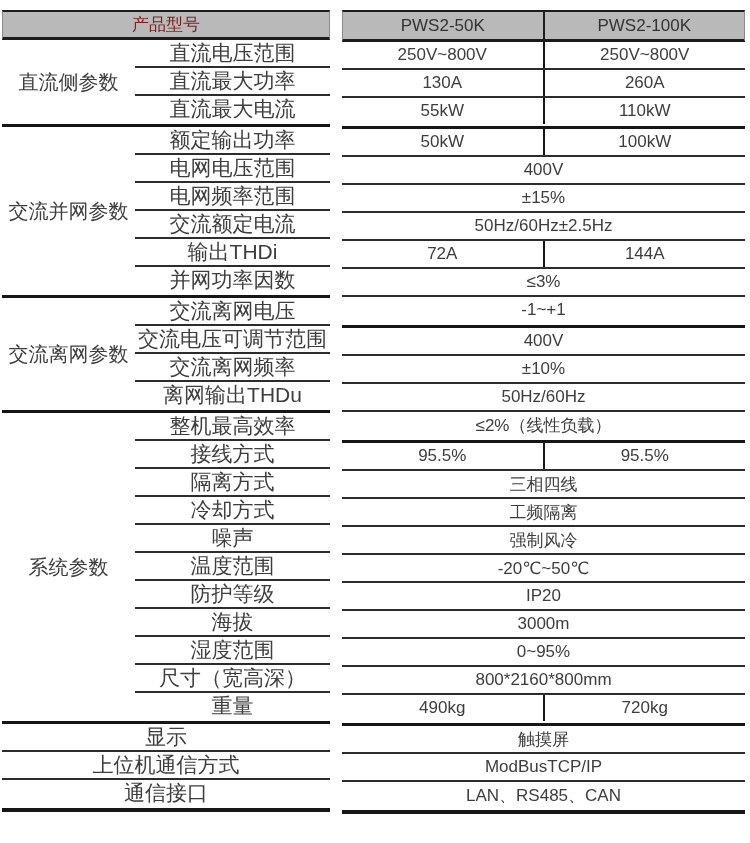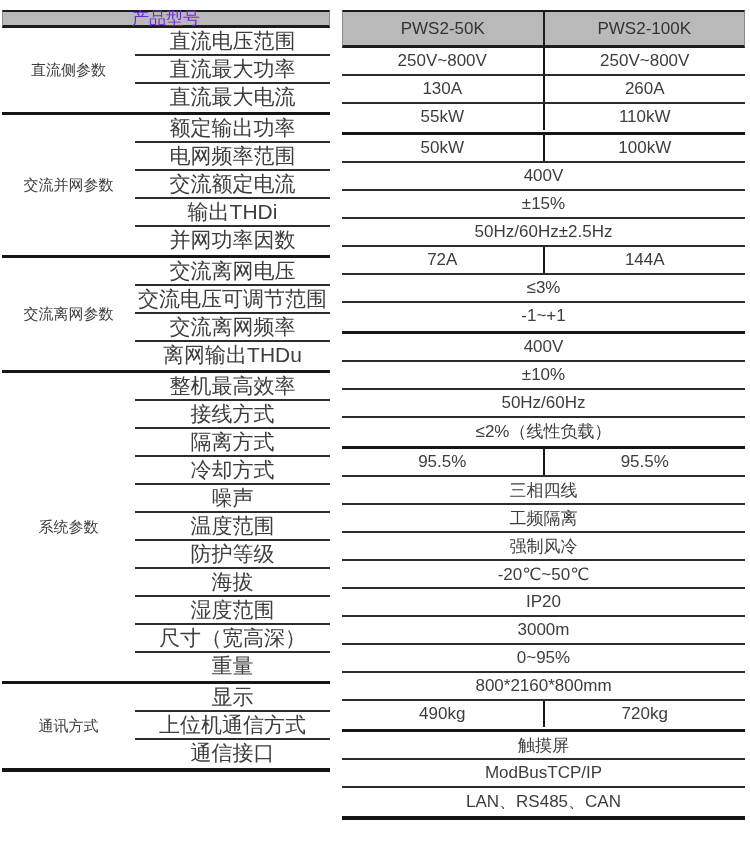--- a/index.html
+++ b/index.html
@@ -8,49 +8,49 @@
     width: 750px;
     height: 843px;
     background: #ffffff;
     font-family: "Liberation Sans", "DejaVu Sans", sans-serif;
     color: #3d3d3d;
     overflow: hidden;
   }
   
   .ltable { position: absolute; left: 2px; top: 10px; width: 328px; }
   .lheader {
-    height: 18px; box-sizing: border-box;
+    height: 30px; box-sizing: border-box;
     background: #b9b9b9;
     border-top: 2px solid #1c1c1c;
     border-bottom: 3px solid #1c1c1c;
     border-left: 1px solid #8a8a8a;
     border-right: 1px solid #8a8a8a;
     display: flex; align-items: center; justify-content: center;
-    font-size: 17px; color: #6d28d9;
+    font-size: 17px; color: #7f1d1d;
   }
   .lsection { display: flex; border-bottom: 3px solid #161616; }
   .lsection.last { border-bottom-width: 4px; }
   .lcat {
     width: 133px; box-sizing: border-box;
     display: flex; align-items: center; justify-content: center;
-    font-size: 15px; 
+    font-size: 20px; 
   }
   .lrows { flex: 1; }
   .lrow {
     height: 28px; box-sizing: border-box;
     border-bottom: 2px solid #2c2c2c;
     display: flex; align-items: center; justify-content: center;
     font-size: 21px; white-space: nowrap;
   }
   .lrow:last-child { border-bottom-color: transparent; }
 
   
   .rtable { position: absolute; left: 342px; top: 10px; width: 403px; }
   .rheader {
-    height: 38px; box-sizing: border-box;
+    height: 32px; box-sizing: border-box;
     background: #b9b9b9;
     border-top: 2px solid #1c1c1c;
     border-bottom: 3px solid #1c1c1c;
     border-left: 1px solid #8a8a8a;
     border-right: 1px solid #8a8a8a;
     display: flex;
     font-size: 17px; color: #333333;
   }
   .rheader .hcell { flex: 1; display: flex; align-items: center; justify-content: center; }
   .rheader .hcell.first { border-right: 2px solid #1c1c1c; }
@@ -82,20 +82,21 @@
         <div class="lrow">直流电压范围</div>
         <div class="lrow">直流最大功率</div>
         <div class="lrow">直流最大电流</div>
       </div>
     </div>
 
     <div class="lsection">
       <div class="lcat">交流并网参数</div>
       <div class="lrows">
         <div class="lrow">额定输出功率</div>
+        <div class="lrow">电网电压范围</div>
         <div class="lrow">电网频率范围</div>
         <div class="lrow">交流额定电流</div>
         <div class="lrow">输出THDi</div>
         <div class="lrow">并网功率因数</div>
       </div>
     </div>
 
     <div class="lsection">
       <div class="lcat">交流离网参数</div>
       <div class="lrows">
@@ -117,21 +118,20 @@
         <div class="lrow">温度范围</div>
         <div class="lrow">防护等级</div>
         <div class="lrow">海拔</div>
         <div class="lrow">湿度范围</div>
         <div class="lrow">尺寸（宽高深）</div>
         <div class="lrow">重量</div>
       </div>
     </div>
 
     <div class="lsection last">
-      <div class="lcat">通讯方式</div>
       <div class="lrows">
         <div class="lrow">显示</div>
         <div class="lrow">上位机通信方式</div>
         <div class="lrow">通信接口</div>
       </div>
     </div>
   </div>
 
   <div class="rtable">
     <div class="rheader">

